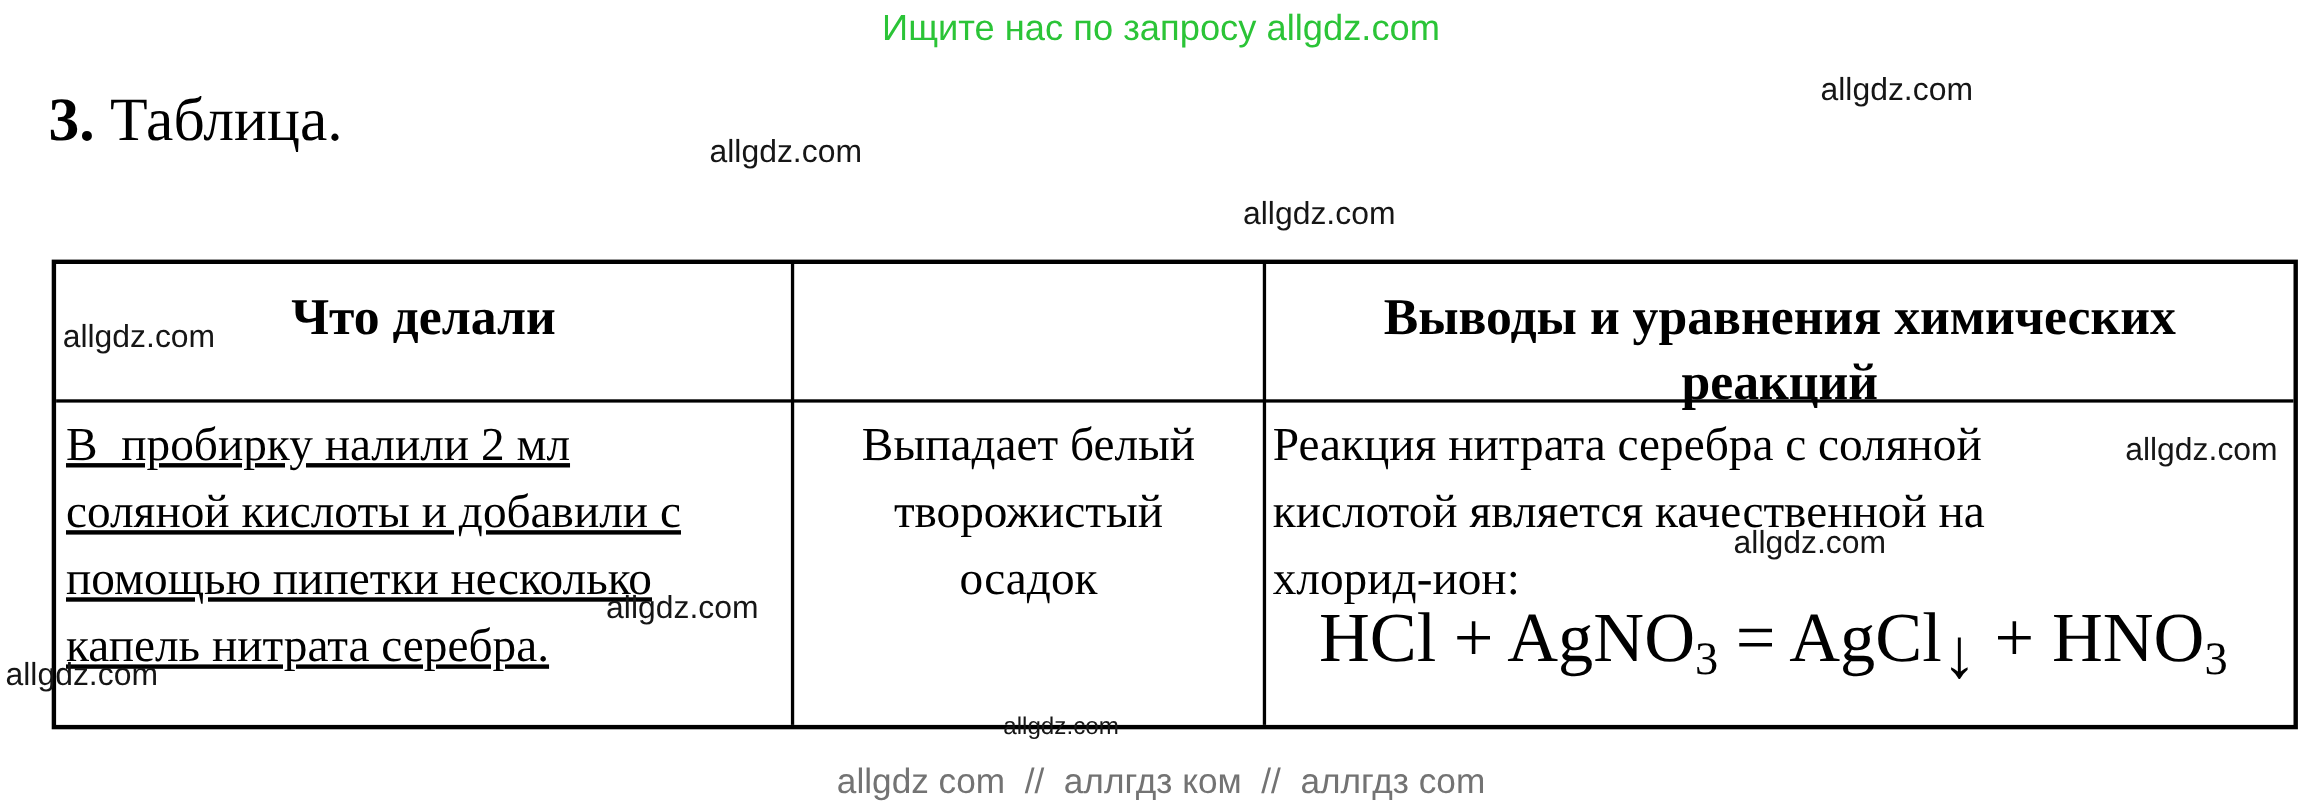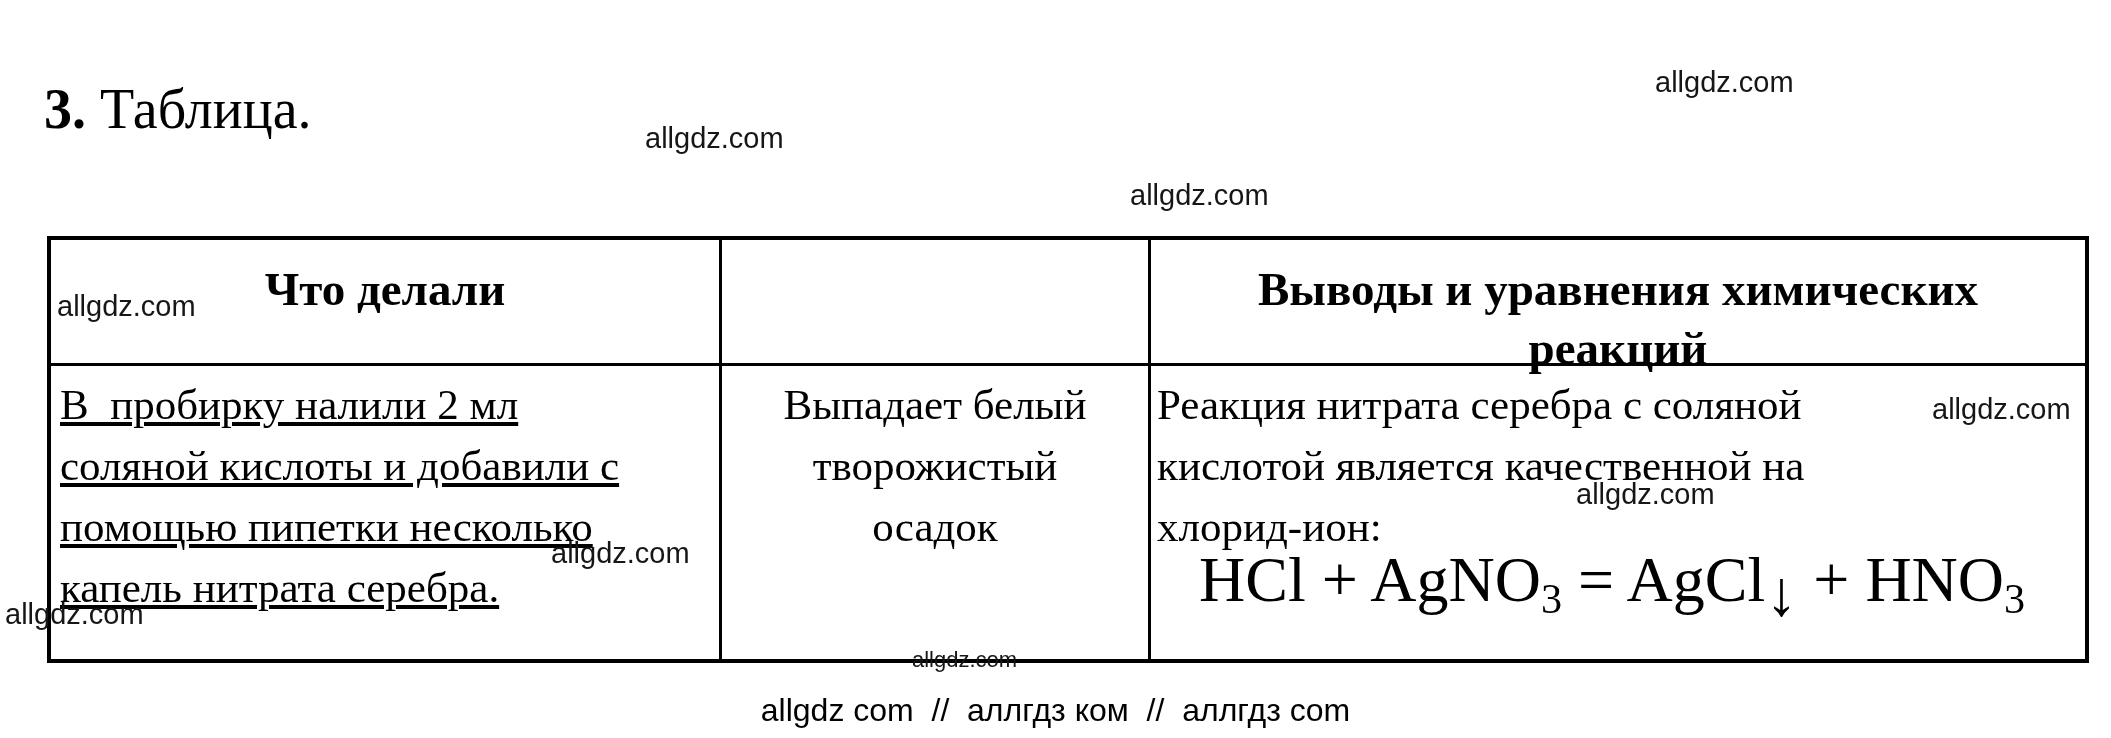--- a/index.html
+++ b/index.html
@@ -96,20 +96,21 @@
     font-size: 32px;
     line-height: 36px;
     white-space: pre;
   }
 </style>
 </head>
 <body>
 
 <div class="page">
 
+  <div class="top-banner" style="color: rgb(43, 196, 55);">Ищите нас по запросу allgdz.com</div>
 
   <div class="heading"><span class="num">3.</span><span> Таблица.</span></div>
 
   <div class="wm" style="left: 1655px; top: 66px; color: rgb(22, 22, 22);">allgdz.com</div>
   <div class="wm" style="left: 645px; top: 122px; color: rgb(22, 22, 22);">allgdz.com</div>
   <div class="wm" style="left: 1130px; top: 179px; color: rgb(22, 22, 22);">allgdz.com</div>
   <div class="wm" style="left: 57px; top: 290px; color: rgb(22, 22, 22);">allgdz.com</div>
   <div class="wm" style="left: 1932px; top: 393px; color: rgb(22, 22, 22);">allgdz.com</div>
   <div class="wm" style="left: 1576px; top: 478px; color: rgb(22, 22, 22);">allgdz.com</div>
   <div class="wm" style="left: 551px; top: 537px; color: rgb(22, 22, 22);">allgdz.com</div>
@@ -131,15 +132,15 @@
 капель нитрата серебра.</div>
     <div class="td c2">Выпадает белый
 творожистый
 осадок</div>
     <div class="td c3">Реакция нитрата серебра с соляной
 кислотой является качественной на
 хлорид-ион:</div>
     <div class="equation"><span>HCl + AgNO</span><span class="eq-sub">3</span><span> = AgCl</span><span class="eq-arrow">↓</span><span> + HNO</span><span class="eq-sub">3</span></div>
   </div>
 
-  <div class="footer-line" style="color: #000000;">allgdz com  //  аллгдз ком  //  аллгдз com</div>
+  <div class="footer-line" style="color: #737373;">allgdz com  //  аллгдз ком  //  аллгдз com</div>
 
 </div>
 
 </body></html>

